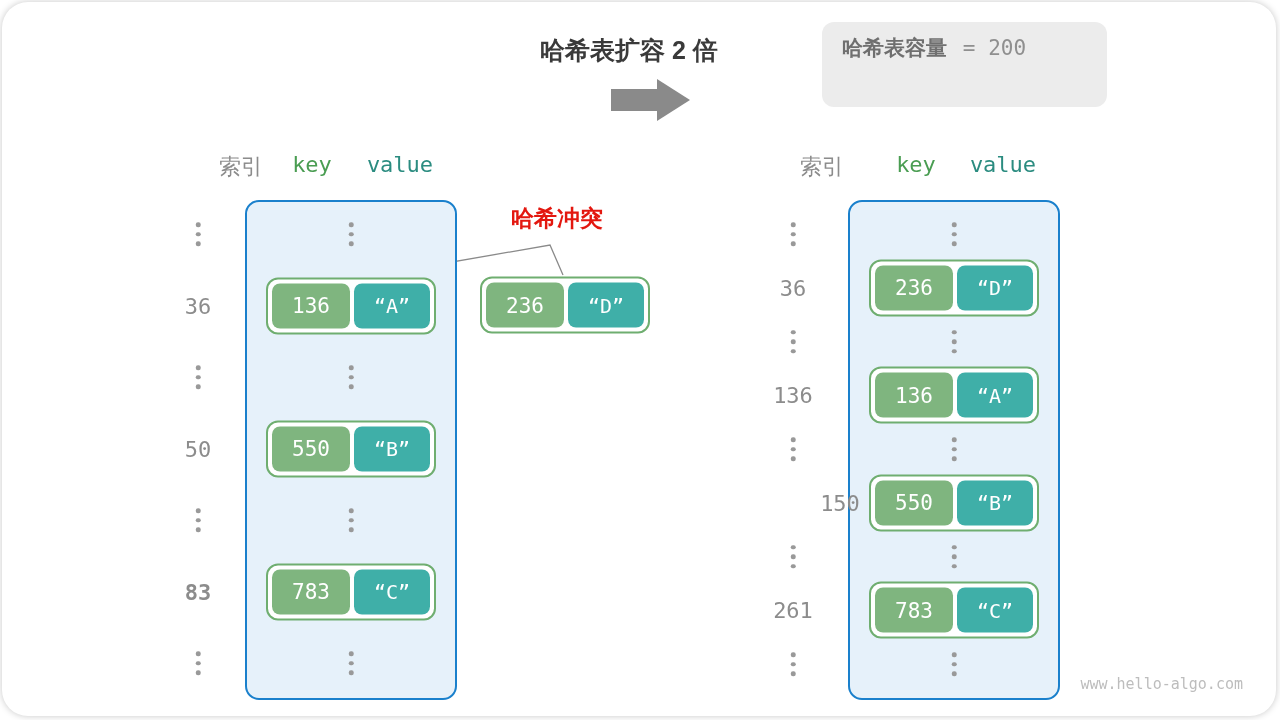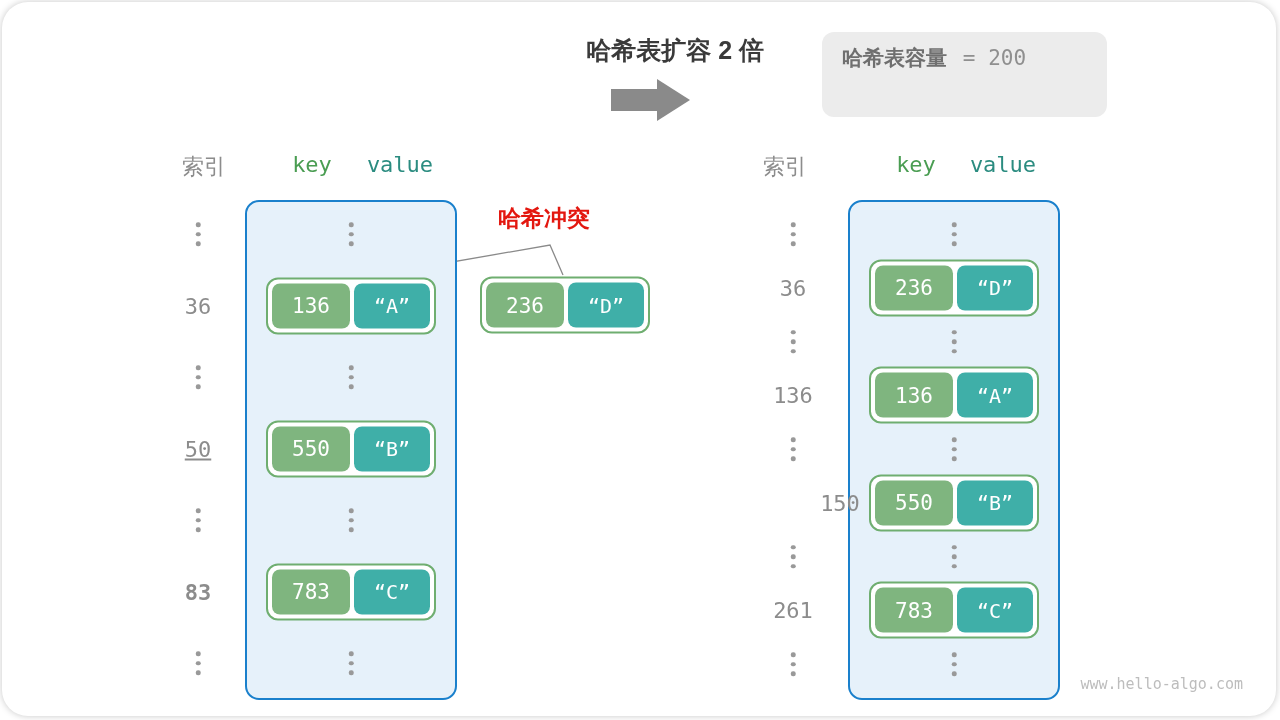--- a/index.html
+++ b/index.html
@@ -7,33 +7,33 @@
   .canvas{position:absolute;left:2px;top:2px;width:1274px;height:714px;background:#ffffff;
     border-radius:26px;box-shadow:0 0 7px rgba(0,0,0,.22);}
 
   
   .info-box{position:absolute;width:285px;height:85px;background:var(--infobox-bg);
     border-radius:12px;padding:8px 0 0 20px;box-sizing:border-box;}
   .info-line{line-height:35px;font-size:21px;white-space:nowrap;}
   .info-line .lbl{font-weight:bold;color:var(--infobox-label);}
   .info-line .val{font-family:"DejaVu Sans Mono",monospace;color:var(--infobox-value);margin-left:10px;}
 
-  .fig-title{position:absolute;left:538px;top:32px;width:224px;text-align:right;
+  .fig-title{position:absolute;left:538px;top:32px;width:224px;text-align:left;
     font-size:25px;font-weight:bold;color:var(--title-color);white-space:nowrap;}
 
   
   .block-arrow{position:absolute;left:609px;top:77px;width:80px;height:42px;}
   .arrow-body{position:absolute;left:0;top:10px;width:46px;height:22px;background:var(--arrow-gray);}
   .arrow-head{position:absolute;left:46px;top:0;width:0;height:0;
     border-top:21px solid transparent;border-bottom:21px solid transparent;
     border-left:33px solid var(--arrow-gray);}
 
   
   .hdr{position:absolute;top:150px;height:26px;font-size:22px;text-align:center;white-space:nowrap;}
-  .hdr-index{color:var(--text-gray);}
+  .hdr-index{color:var(--text-gray);margin-left:37px;}
   .hdr-key{font-family:"DejaVu Sans Mono",monospace;color:var(--key-header);}
   .hdr-value{font-family:"DejaVu Sans Mono",monospace;color:var(--value-header);}
 
   
   .table-container{position:absolute;width:212px;height:500px;background:var(--container-fill);
     border:2.5px solid var(--container-border);border-radius:14px;box-sizing:border-box;}
 
   
   .pair{position:absolute;width:170px;height:57px;background:#ffffff;
     border:2px solid var(--pair-border);border-radius:12px;box-sizing:border-box;
@@ -46,21 +46,21 @@
     color:#fff;font-family:"DejaVu Sans Mono",monospace;font-size:20px;
     display:flex;align-items:center;justify-content:center;}
 
   
   .idx-label{position:absolute;transform:translate(-50%,-50%);
     font-family:"DejaVu Sans Mono",monospace;font-size:22px;color:var(--text-gray);white-space:nowrap;}
   .vdots{position:absolute;transform:translate(-50%,-50%);
     display:flex;flex-direction:column;gap:5px;align-items:center;}
   .vdots i{width:4.5px;height:4.5px;border-radius:50%;background:var(--dots-gray);}
 
-  .collision-label{position:absolute;left:483px;top:201px;width:118px;text-align:center;
+  .collision-label{position:absolute;left:483px;top:201px;width:118px;text-align:right;
     font-size:23px;font-weight:bold;color:var(--collision-red);white-space:nowrap;}
 
   .connector{position:absolute;left:0;top:0;width:1280px;height:720px;pointer-events:none;}
 
   .watermark{position:absolute;right:33px;bottom:23px;
     font-family:"DejaVu Sans Mono",monospace;font-size:15px;color:var(--watermark-gray);}
 </style>
 </head>
 <body>
 
@@ -70,21 +70,21 @@
     <polyline points="352,277 548,243 561,273" fill="none" stroke="#8a8a8a" stroke-width="1.3"></polyline>
   </svg>
 
 
   <div class="fig-title">哈希表扩容 2 倍</div>
   <div class="block-arrow">
     <div class="arrow-body"></div>
     <div class="arrow-head"></div>
   </div>
 
-  <div class="info-box" style="left:820px;top:30px;">
+  <div class="info-box" style="left:820px;top:20px;">
     <div class="info-line">
       <span class="lbl">哈希表容量</span>
       <span class="val">= 200</span>
     </div>
   </div>
 
   <div class="hdr hdr-index" style="left:172px;width:60px;">索引</div>
   <div class="hdr hdr-key" style="left:280px;width:60px;">key</div>
   <div class="hdr hdr-value" style="left:363px;width:70px;">value</div>
 
@@ -120,21 +120,21 @@
     <div class="vdots" style="left: 196px; top: 375px;">
       <i></i>
       <i></i>
       <i></i>
     </div>
     <div class="vdots" style="left: 349px; top: 375px;">
       <i></i>
       <i></i>
       <i></i>
     </div>
-    <div class="idx-label" style="left: 196px; top: 446.5px; text-decoration: underline;">50</div>
+    <div class="idx-label" style="left: 196px; top: 446.5px;">50</div>
     <div class="pair" style="left: 349px; top: 446.5px;">
       <div class="pair-key">550</div>
       <div class="pair-value">“B”</div>
     </div>
     <div class="vdots" style="left: 196px; top: 518px;">
       <i></i>
       <i></i>
       <i></i>
     </div>
     <div class="vdots" style="left: 349px; top: 518px;">

